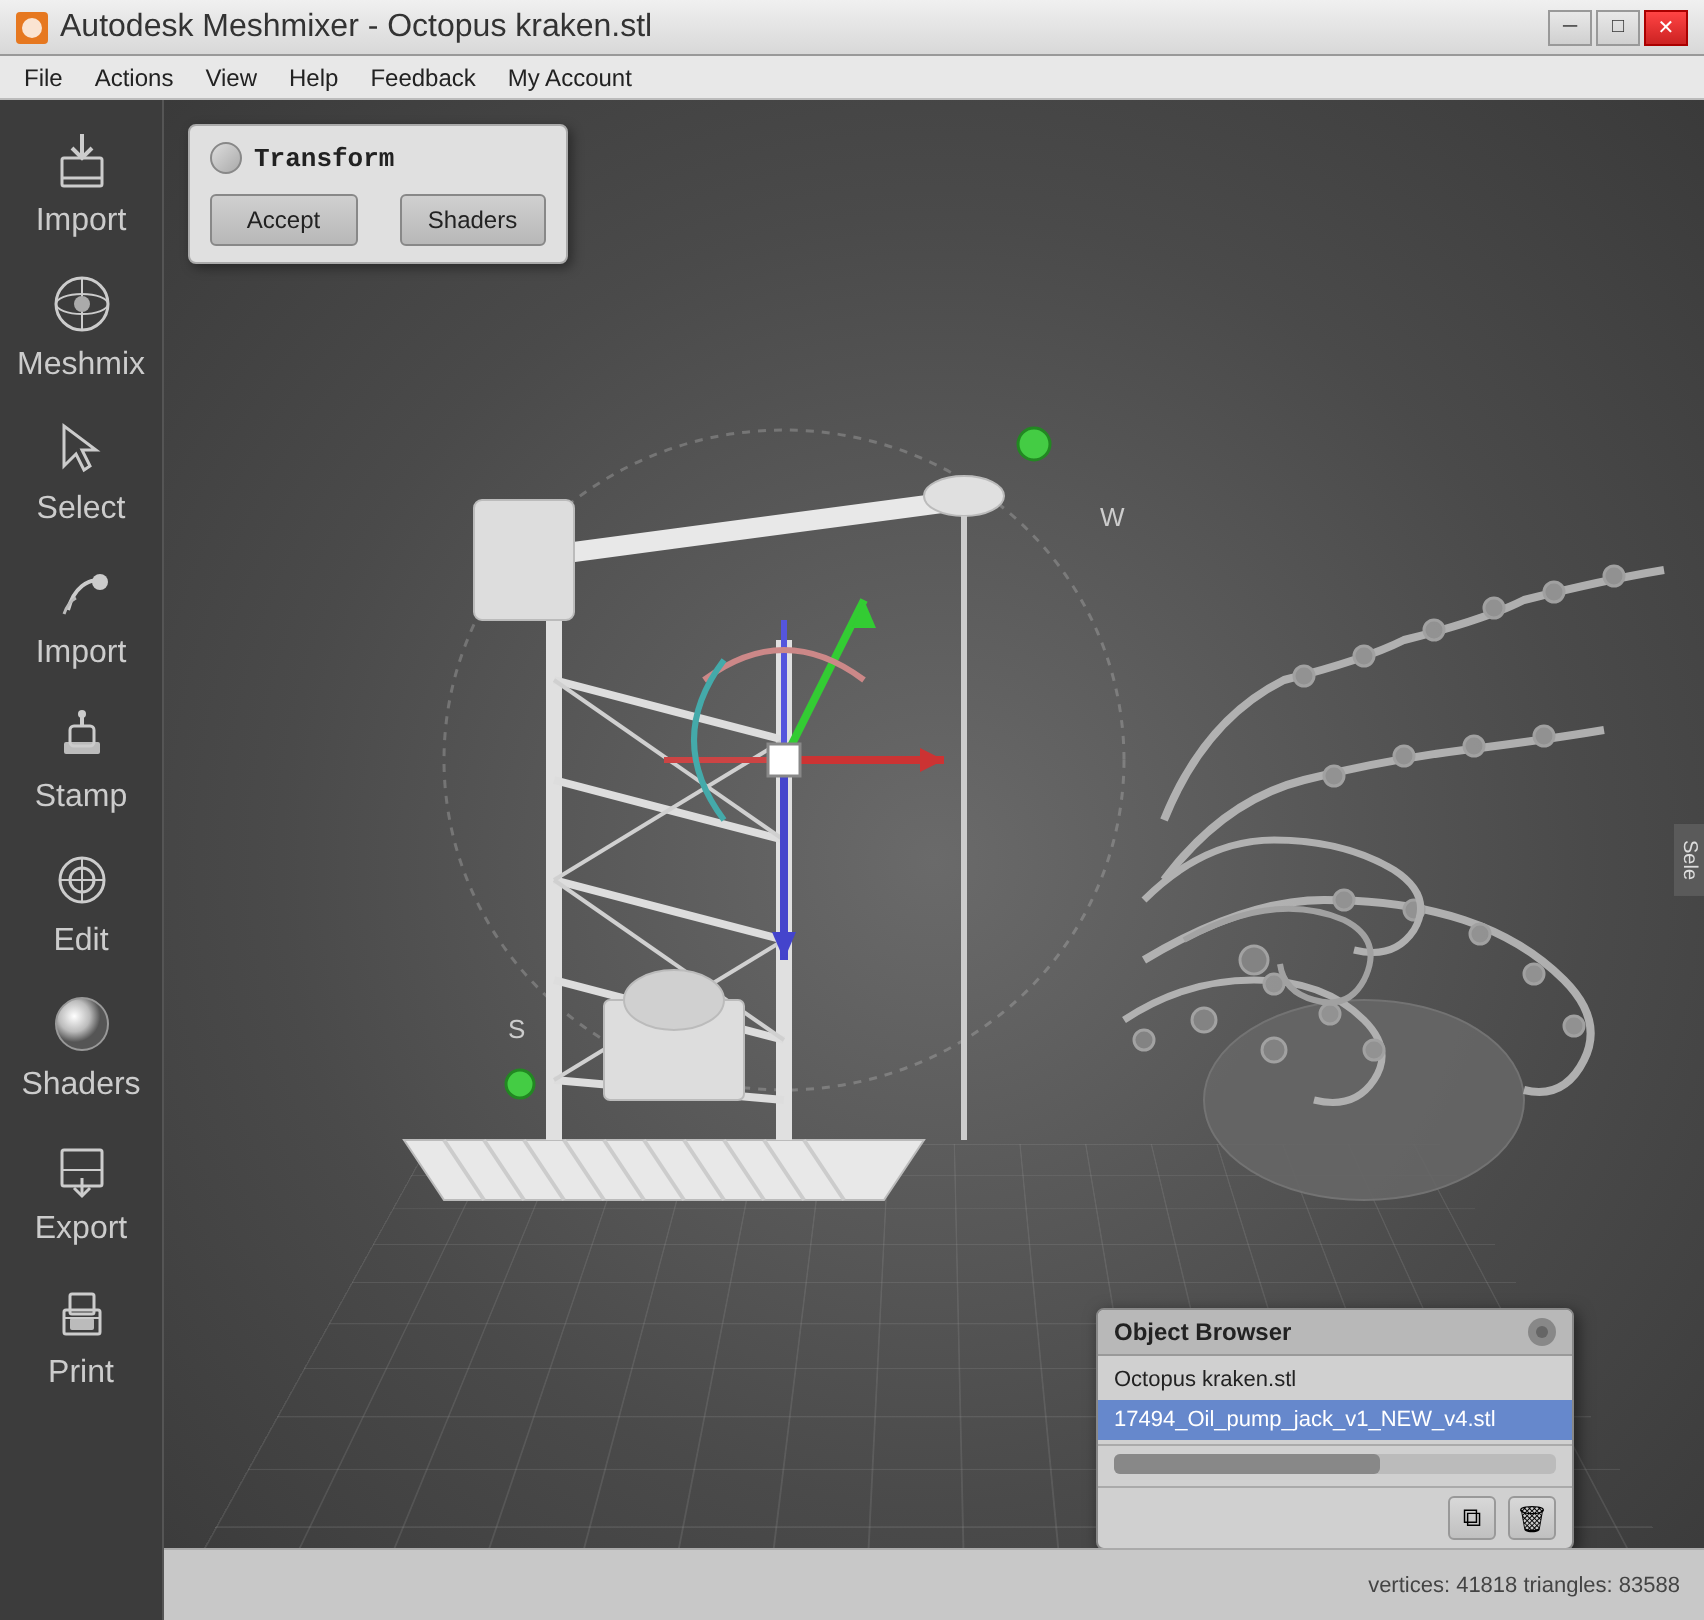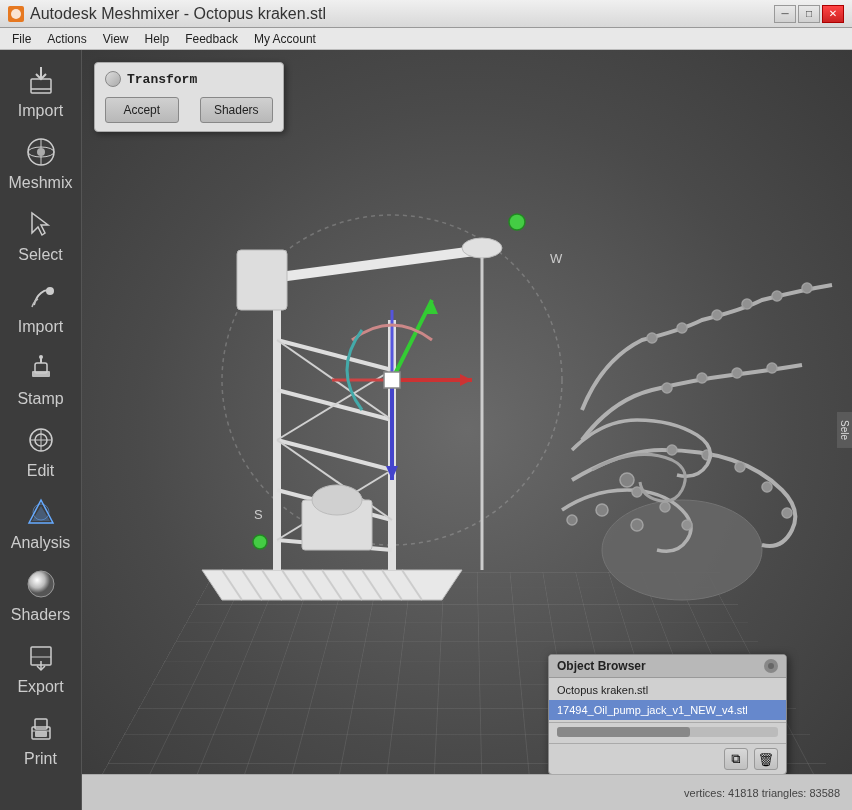--- a/index.html
+++ b/index.html
@@ -247,30 +247,20 @@
         <svg class="si" viewBox="0 0 38 38">
           <circle cx="19" cy="19" r="11" fill="none" stroke="#ccc" stroke-width="1.5"></circle>
           <circle cx="19" cy="19" r="6" fill="none" stroke="#ccc" stroke-width="1.5"></circle>
           <line x1="8" y1="19" x2="30" y2="19" stroke="#ccc" stroke-width="1"></line>
           <line x1="19" y1="8" x2="19" y2="30" stroke="#ccc" stroke-width="1"></line>
         </svg>
       </div>
       <span class="sidebar-label">Edit</span>
     </div>
 
-    <div class="sidebar-item">
-      <div class="sidebar-icon">
-        <svg class="si" viewBox="0 0 38 38">
-          <polygon points="19,7 7,30 31,30" fill="none" stroke="#6af" stroke-width="1.5"></polygon>
-          <polygon points="19,13 10,28 28,28" fill="#6af" opacity="0.3"></polygon>
-          <circle cx="19" cy="19" r="8" fill="none" stroke="#6af" stroke-width="1" opacity="0.5"></circle>
-        </svg>
-      </div>
-      <span class="sidebar-label">Analysis</span>
-    </div>
 
     <div class="sidebar-item">
       <div class="sidebar-icon">
         <svg class="si" viewBox="0 0 38 38">
           <circle cx="19" cy="19" r="13" fill="url(#sg)" stroke="#999" stroke-width="1"></circle>
           <defs>
             <radialGradient id="sg" cx="35%" cy="35%">
               <stop offset="0%" stop-color="#fff"></stop>
               <stop offset="60%" stop-color="#bbb"></stop>
               <stop offset="100%" stop-color="#555"></stop>

